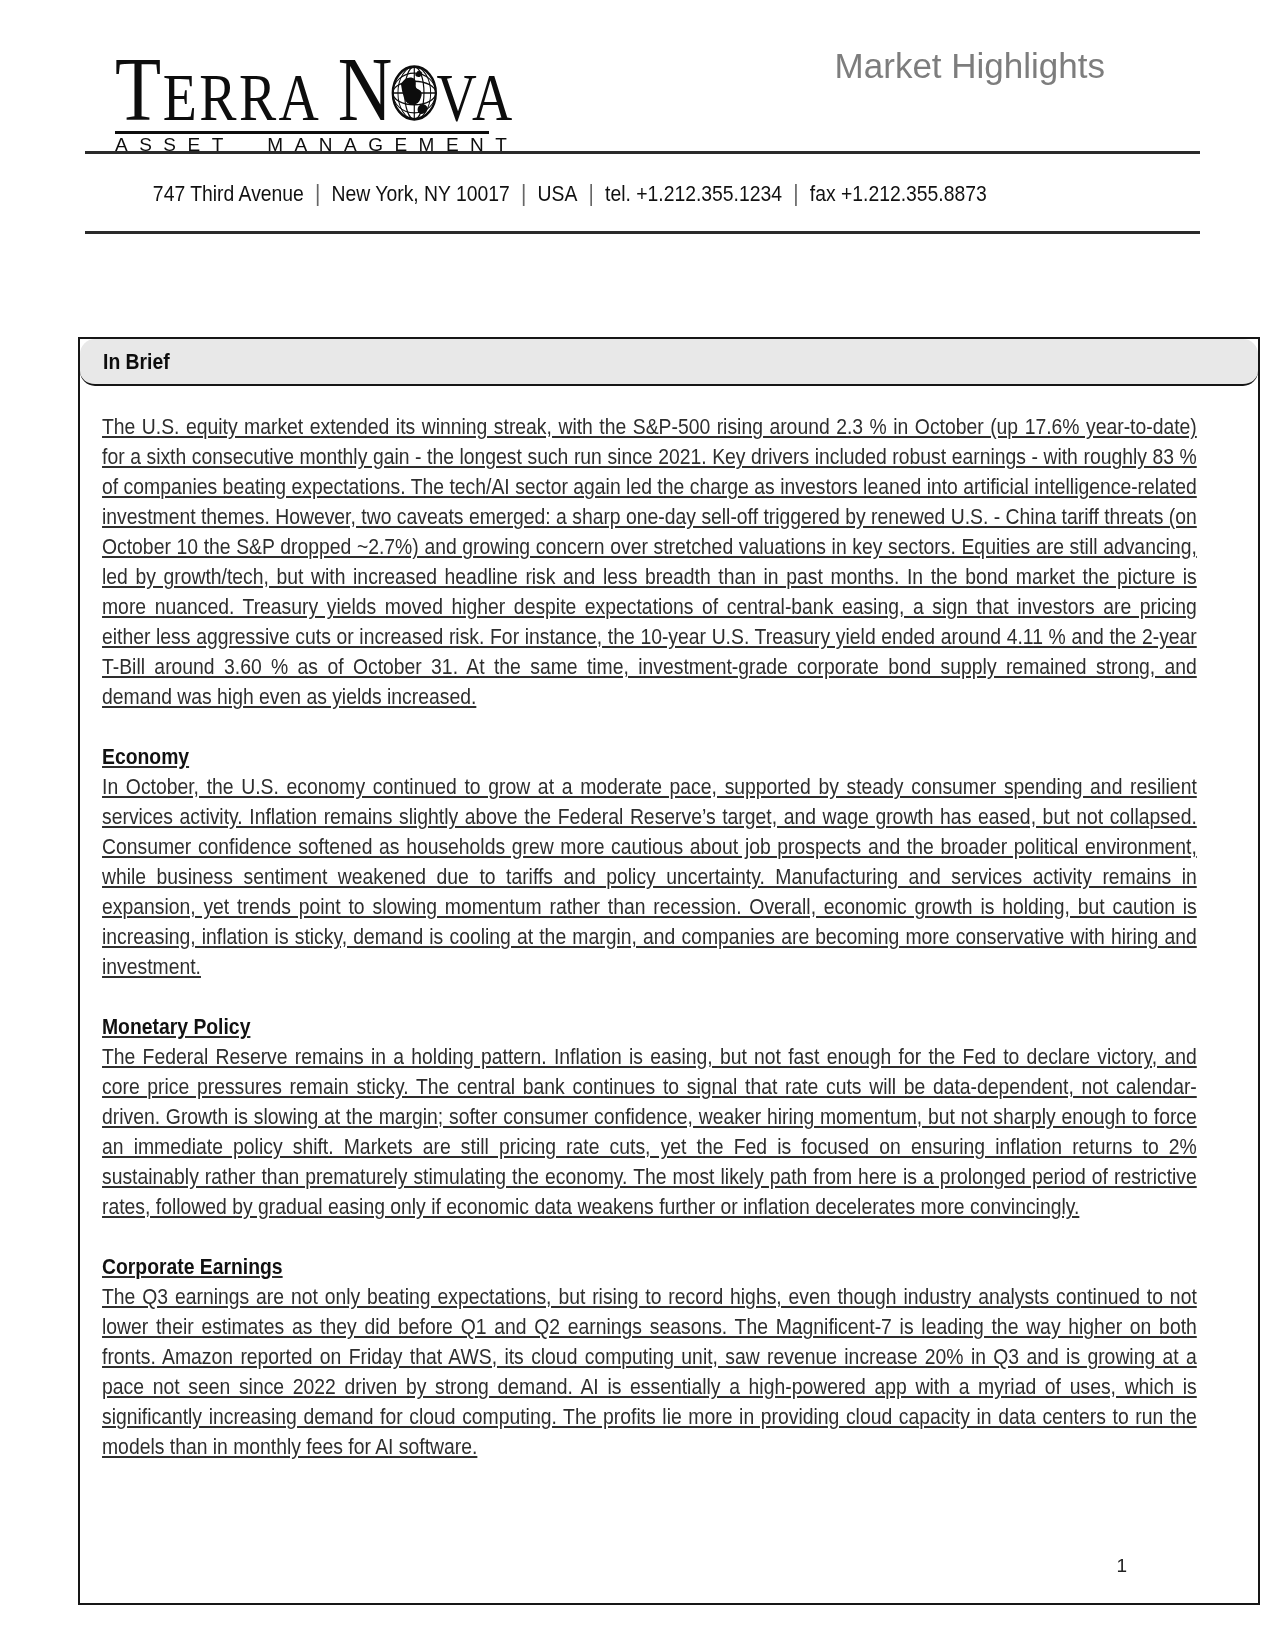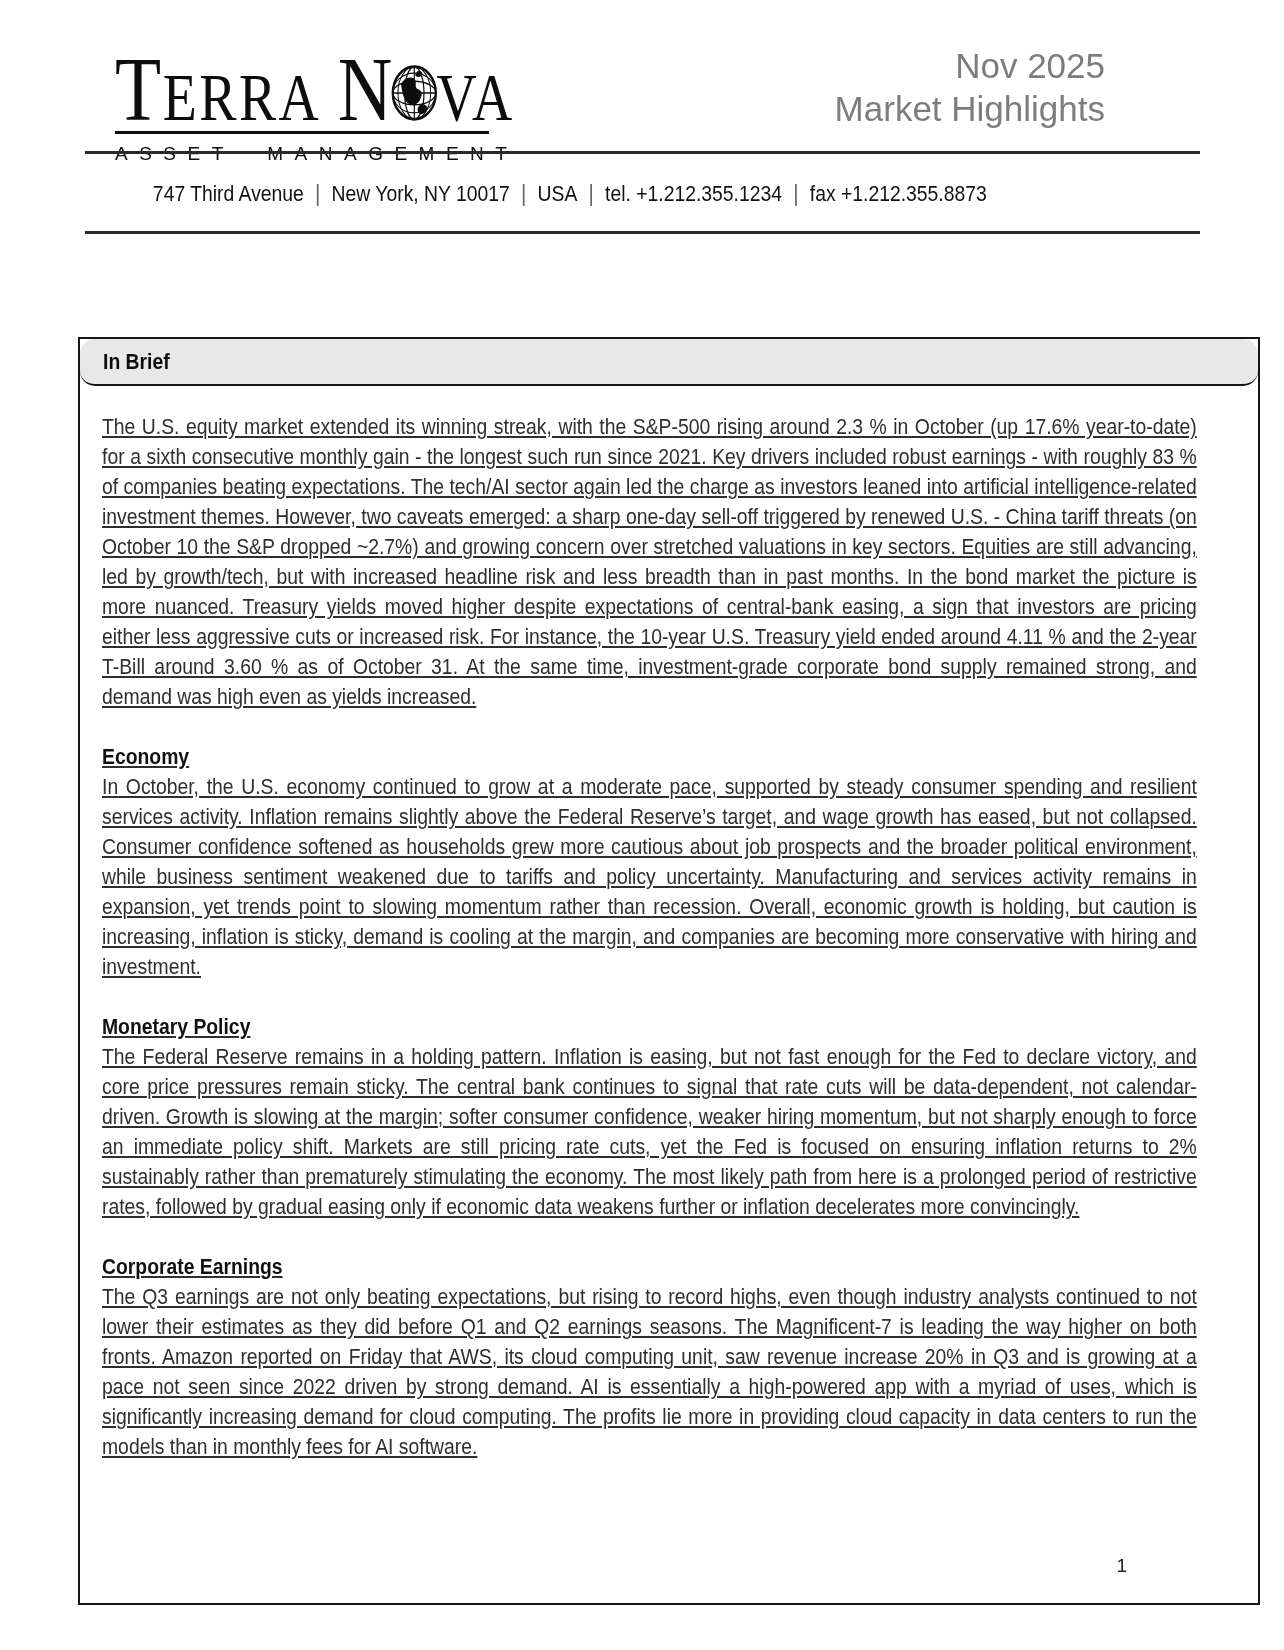--- a/index.html
+++ b/index.html
@@ -28,21 +28,20 @@
   .wordmark .big   { font-size: 92px; line-height: 78px; letter-spacing: 2px; }
   .wordmark .small { font-size: 68px; line-height: 78px; letter-spacing: 3px; }
   .wordmark .gap   { width: 20px; }
   .globe {
     width: 58px; height: 58px;
     align-self: flex-end;
     margin: 0 -2px 6px -4px;
   }
   .logo-rule { width: 374px; border-top: 3px solid #0d0d0d; margin-top: 3px; }
   .tagline {
-    margin-top: 9px;
     font-size: 19px;
     letter-spacing: 11.5px;
     word-spacing: 16px;
     white-space: nowrap;
     color: #0d0d0d;
   }
 
   .masthead {
     position: absolute;
     top: 44px; right: 179px;
@@ -158,21 +157,20 @@
           <path d="M40 45 q6 -2 9 2 q2 4 -3 7 q-6 3 -9 -1 q-2 -5 3 -8 z" fill="#0d0d0d"></path>
           <path d="M36 8 q5 -1 7 2 l-3 4 q-5 1 -7 -2 z" fill="#0d0d0d"></path>
         </svg>
         <span class="small">VA</span>
       </div>
       <div class="logo-rule"></div>
       <div class="tagline">ASSET MANAGEMENT</div>
     </div>
 
     <div class="masthead">
-      <div>Nov 2025</div>
       <div>Market Highlights</div>
     </div>
   </header>
 
   <div class="rule rule1"></div>
 
   <div class="address-row">
     <div class="address">
       <span>747 Third Avenue</span><span class="sep">|</span><span>New York, NY 10017</span><span class="sep">|</span><span>USA</span><span class="sep">|</span><span>tel. +1.212.355.1234</span><span class="sep">|</span><span>fax +1.212.355.8873</span>
     </div>

